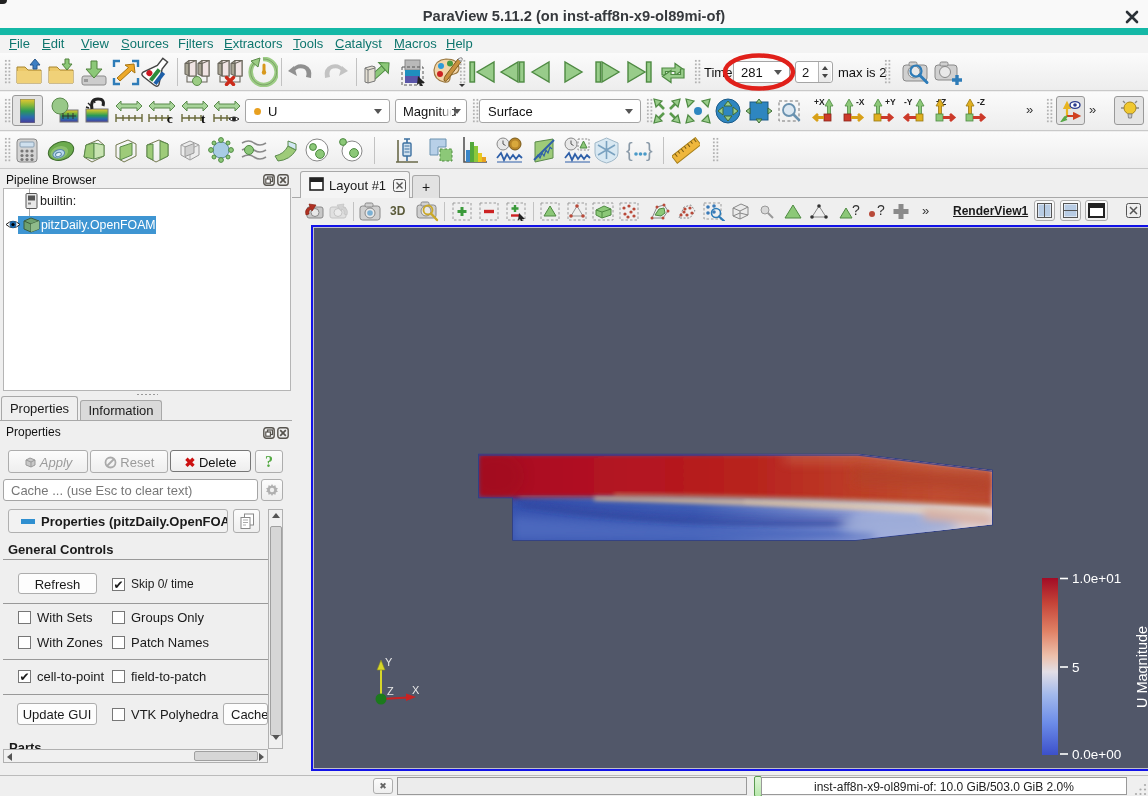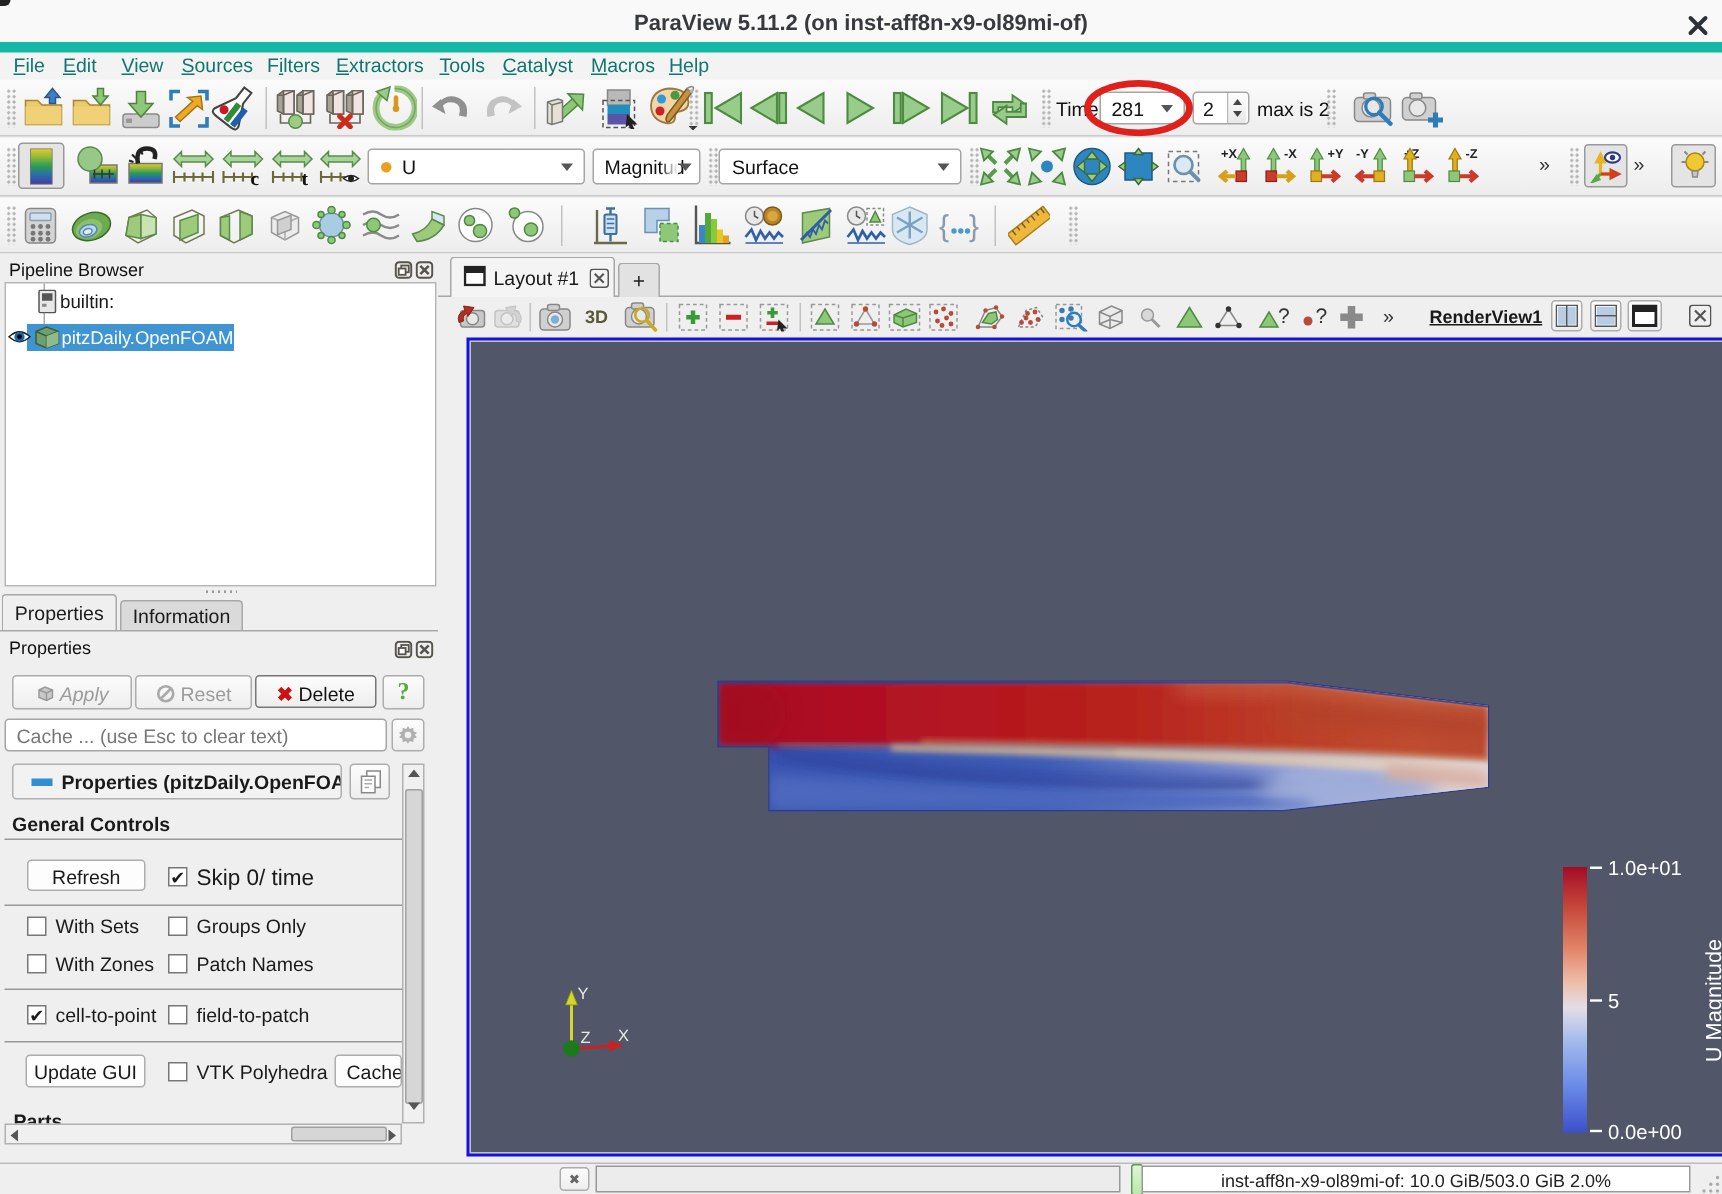--- a/index.html
+++ b/index.html
@@ -618,21 +618,21 @@
         <rect x="2" y="4.5" width="9" height="11" fill="#fff" stroke="#888"></rect>
         <path d="M4 7 L9 7 M4 9.5 L9 9.5 M4 12 L7 12" stroke="#aaa"></path>
       </svg>
     </div>
 
   <div class="abs" style="left:8px;top:373px;font-weight:bold;font-size:13px;">General Controls</div>
   <div class="abs" style="left:3px;top:390px;width:265px;height:1px;background:#999;"></div>
 
   <div class="btnframe" style="left:18px;top:404px;width:79px;height:21px;text-align:center;padding-top:3px;font-size:13px;background:#fdfdfd;">Refresh</div>
   <div class="abs" style="left:112px;top:409px;width:13px;height:13px;background:#fff;border:1px solid #777;font-size:12px;text-align:center;line-height:13px;">✔</div>
-  <div class="abs" style="left:131px;top:408px;font-size:15px;">Skip 0/ time</div>
+  <div class="abs" style="left:131px;top:408px;font-size:12px;">Skip 0/ time</div>
 
   <div class="abs" style="left:3px;top:434px;width:265px;height:1px;background:#999;"></div>
 
   <div class="abs" style="left:18px;top:442px;width:13px;height:13px;background:#fff;border:1px solid #777;"></div>
   <div class="abs" style="left:37px;top:441px;font-size:13px;">With Sets</div>
   <div class="abs" style="left:112px;top:442px;width:13px;height:13px;background:#fff;border:1px solid #777;"></div>
   <div class="abs" style="left:131px;top:441px;font-size:13px;">Groups Only</div>
 
   <div class="abs" style="left:18px;top:467px;width:13px;height:13px;background:#fff;border:1px solid #777;"></div>
   <div class="abs" style="left:37px;top:466px;font-size:13px;">With Zones</div>

